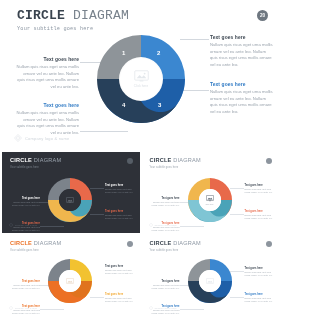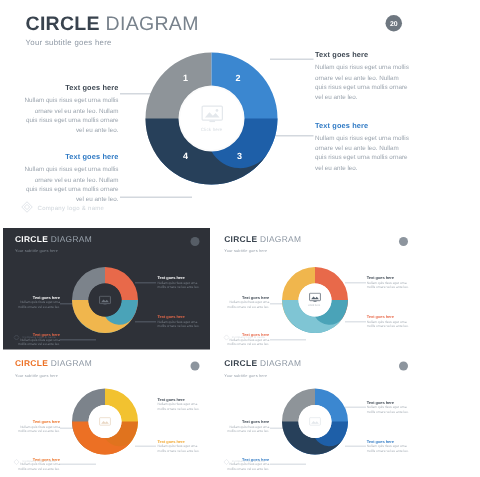--- a/index.html
+++ b/index.html
@@ -15,21 +15,21 @@
     position: relative;
     width: 281px; height: 152px;
     background: #ffffff;
     overflow: hidden;
   }
   .slide-main::after {
     content:""; position:absolute; left:0; right:0; bottom:0;
     height:2px; background:#ffffff;
   }
 
-  .title-wrap { position: absolute; left: 17px; top: 9px; }
+  .title-wrap { position: absolute; left: 17px; top: 9px; font-family: Liberation Mono, monospace; }
   .title { font-size: 13px; letter-spacing: 0.2px; color: #4a5560; line-height: 1; white-space: nowrap; }
   .title b { font-weight: bold; color: #39434e; }
   .title .light { font-weight: 300; color: #78828c; }
   .subtitle { margin-top: 4px; font-size: 5.2px; color: #8d97a3; letter-spacing: 0.2px; }
 
   .page-badge {
     position: absolute; right: 13px; top: 10px;
     width: 11px; height: 11px; border-radius: 50%;
     background: #6e7780; color: #fff;
     font-size: 4.6px; line-height: 11px; text-align: center;

